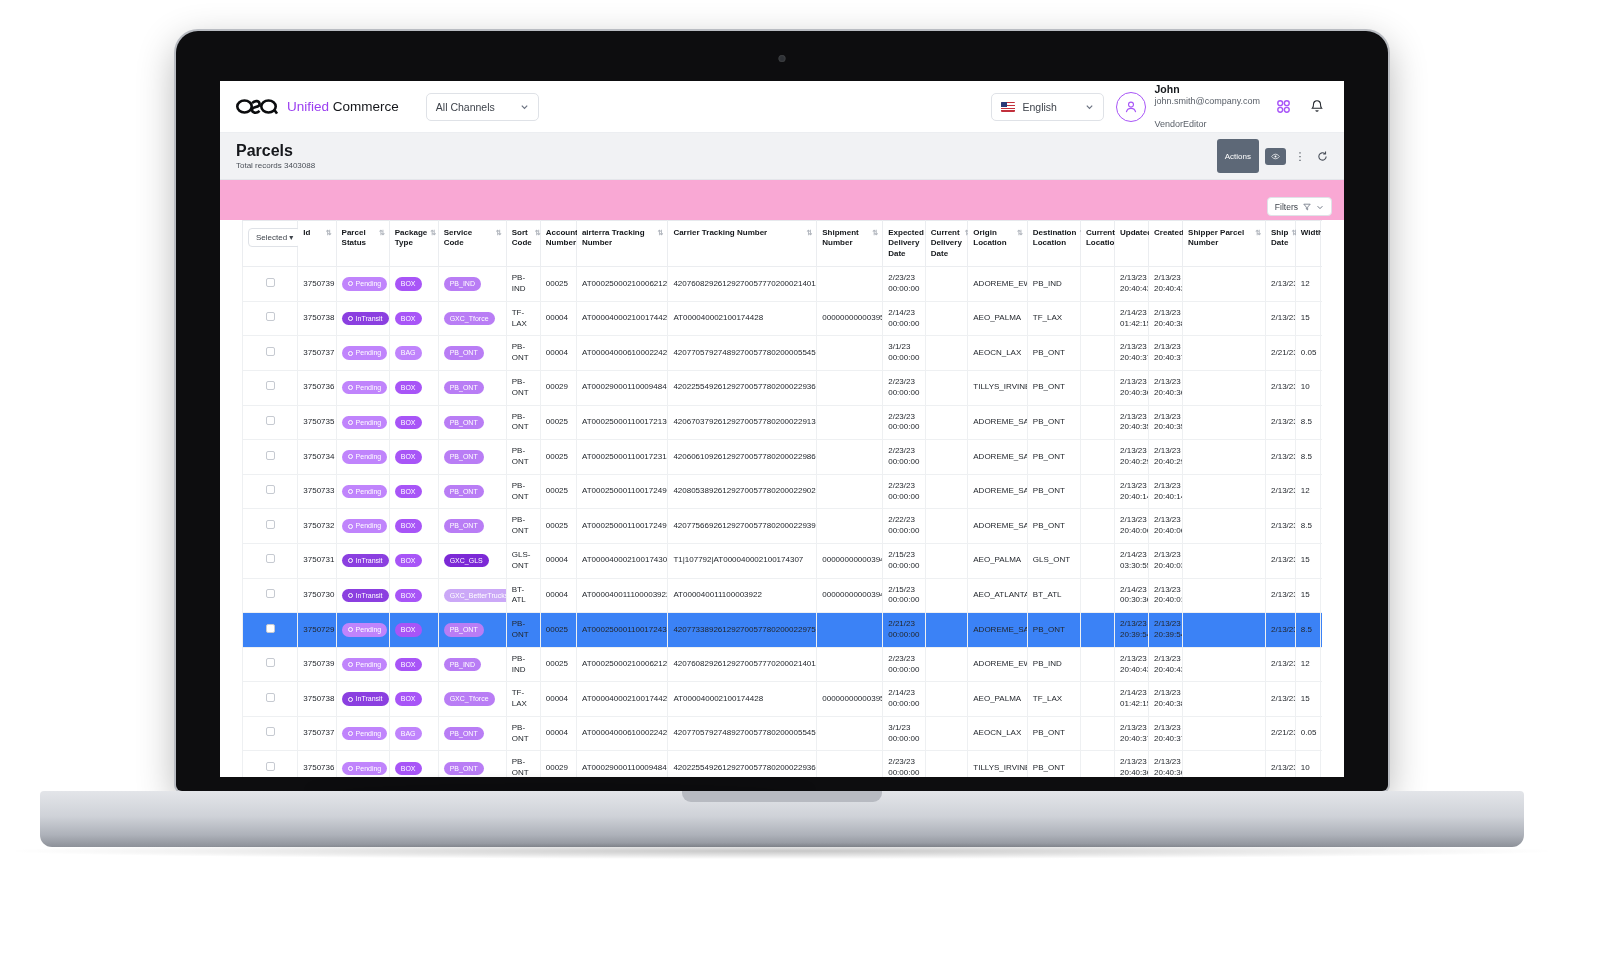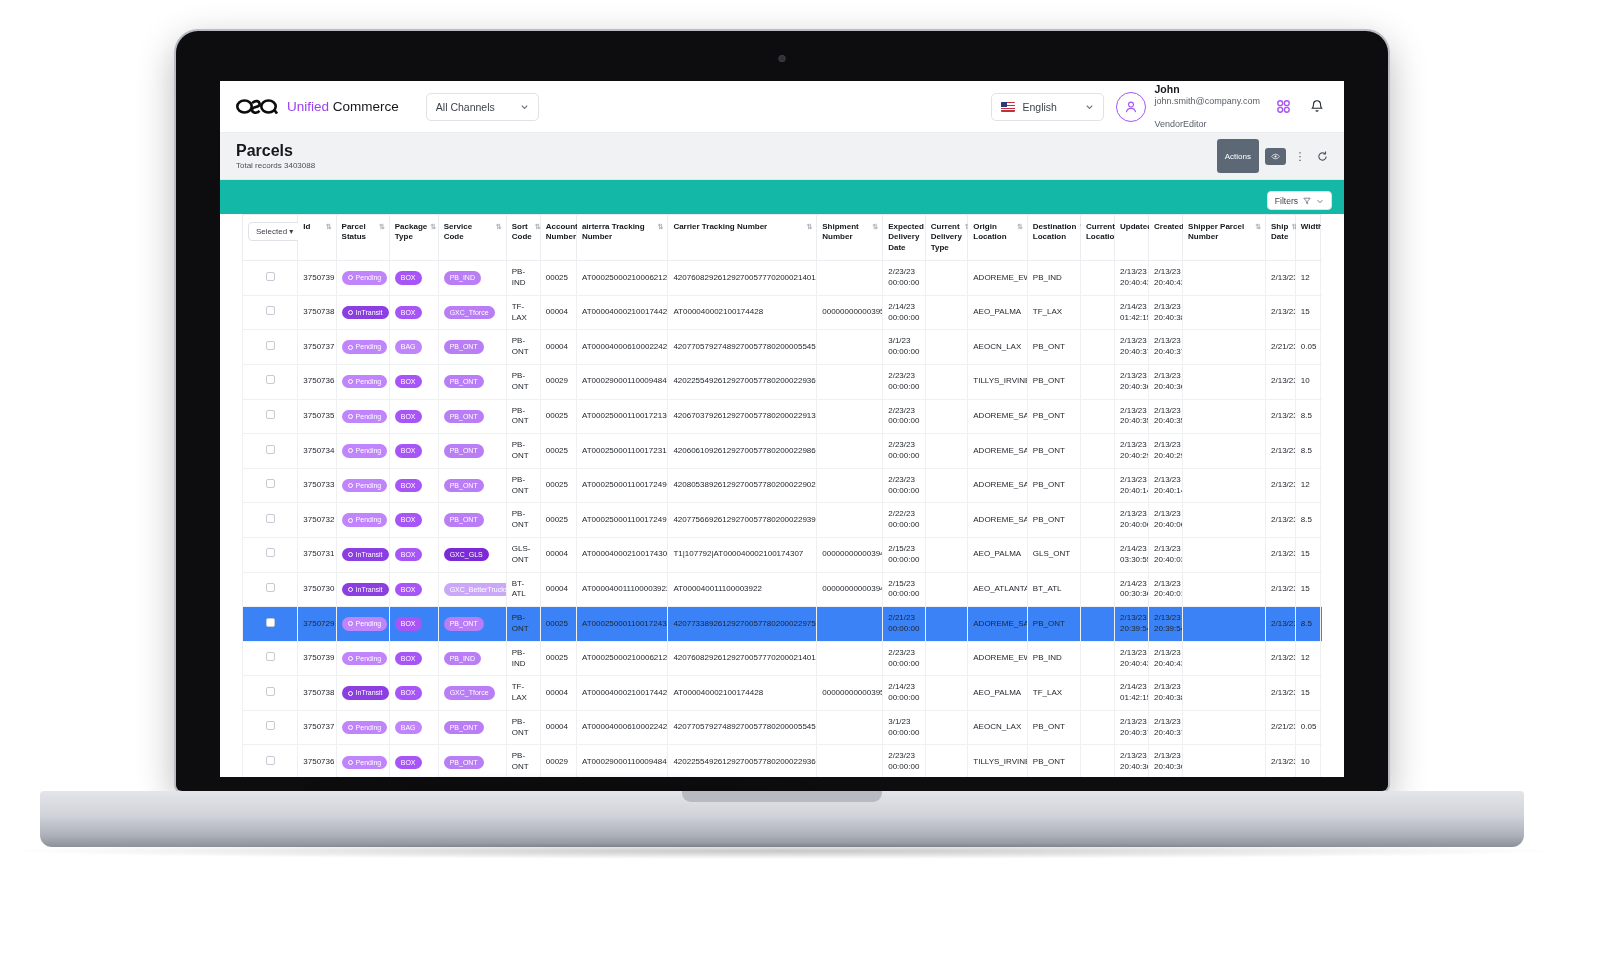--- a/index.html
+++ b/index.html
@@ -109,21 +109,21 @@
   .btn-sq {
     background:#5d6877; color:#fff; border:none; border-radius:3px;
     width:21px; height:17px; display:flex; align-items:center; justify-content:center; cursor:pointer;
   }
   .kebab, .refresh {
     width:16px; height:17px; display:flex; align-items:center; justify-content:center;
     color:#4a505a; cursor:pointer; font-size:11px;
   }
 
   
-  .filters-row { background:#14b8a6; padding:11px 12px 4px; display:flex; justify-content:flex-end; }
+  .filters-row { background:#f9a8d4; padding:17px 12px 4px; display:flex; justify-content:flex-end; }
   .filters-btn {
     border:1px solid #dfe2e7; border-radius:4px; background:#fff;
     height:19px; padding:0 7px; display:flex; align-items:center; gap:5px;
     font-size:8.5px; color:#3e434b; cursor:pointer;
   }
 
   
   .table-wrap {
     background:#fff; margin:0 22px; height:582px; overflow:hidden;
     position:relative;
@@ -367,21 +367,21 @@
                   </div>
                 </th>
               <th>
                   <div class="th-in">
                     <span>Expected Delivery Date</span>
                     <span class="sort-ico">⇅</span>
                   </div>
                 </th>
               <th>
                   <div class="th-in">
-                    <span>Current Delivery Type</span>
+                    <span>Current Delivery Date</span>
                     <span class="sort-ico">⇅</span>
                   </div>
                 </th>
               <th>
                   <div class="th-in">
                     <span>Origin Location</span>
                     <span class="sort-ico">⇅</span>
                   </div>
                 </th>
               <th>

